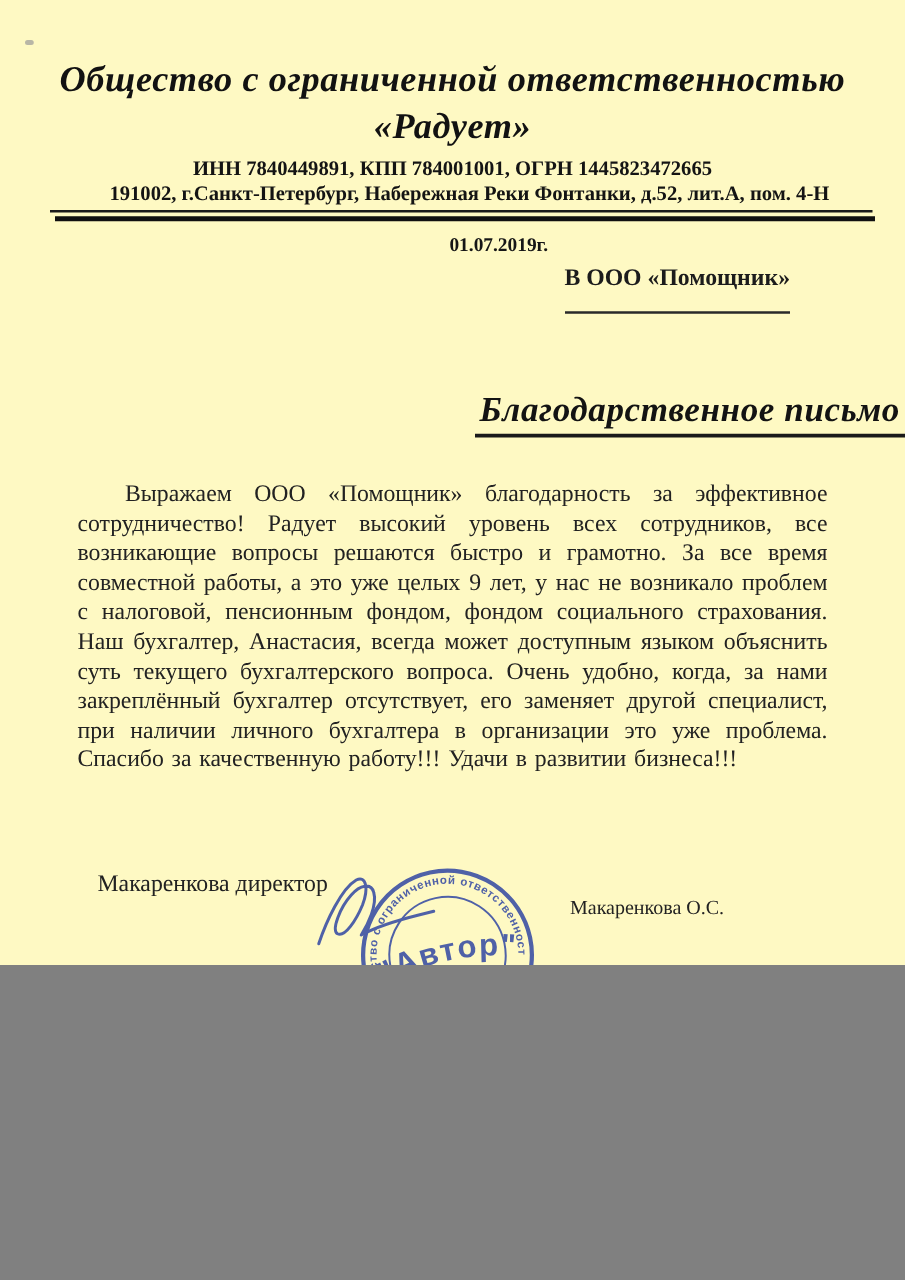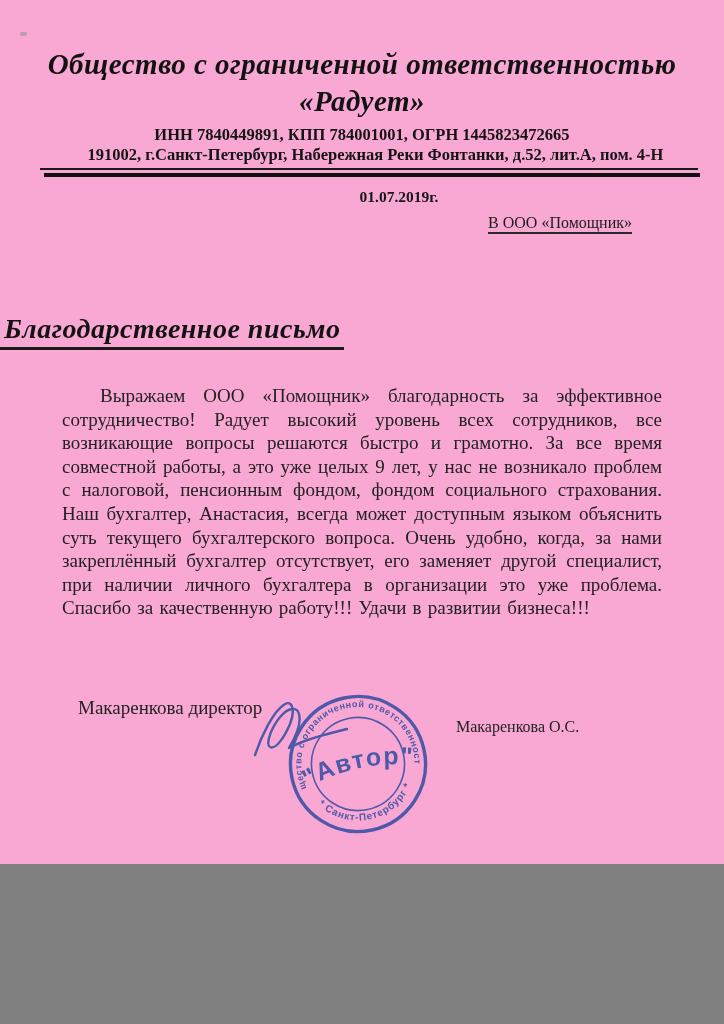--- a/index.html
+++ b/index.html
@@ -1,21 +1,21 @@
 <!DOCTYPE html>
 <html lang="ru" style="--stamp-ink: #3d51a5;"><head>
 <meta charset="utf-8">
 <style>
   html, body { margin: 0; padding: 0; }
   body { background: #808080; }
   .page {
     position: relative;
-    width: 724px; height: 864px;
+    width: 724px; height: 772px;
     margin: 0 auto;
-    background: #f9a8d4;
+    background: #fef9c3;
     font-family: "Liberation Serif", serif;
     color: #1e1e1e;
     overflow: hidden;
   }
   .scan-speck {
     position: absolute; left: 20px; top: 32px;
     width: 7px; height: 4px; border-radius: 2px;
     background: #9a9a9a; opacity: .7;
   }
   .letterhead { padding-top: 46px; text-align: center; }
@@ -33,24 +33,24 @@
     font-weight: bold; color: #141414; padding-left: 27px;
   }
   .rule-thin  { margin: 4px 26px 0 40px; border-top: 2px solid #1a1a1a; }
   .rule-thick { margin: 3px 24px 0 44px; border-top: 4px solid #101010; }
   .date-row {
     margin: 12px 0 0 74px;
     font-size: 15.5px; line-height: 16px; font-weight: bold; color: #161616; text-align: center;
   }
   .addressee-row { margin: 7px 92px 0 0; text-align: right; }
   .addressee-row .ul {
-    font-size: 16px; line-height: 22px; color: #1c1c1c;
-    border-bottom: 2px solid #2a2a2a; padding-bottom: 1px;
+    font-size: 19px; line-height: 22px; color: #1c1c1c;
+    border-bottom: 2px solid #2a2a2a; padding-bottom: 16px; font-weight: bold;
   }
-  .title-row { margin-top: 80px; text-align: left; }
+  .title-row { margin-top: 80px; text-align: right; }
   .letter-title {
     display: inline-block;
     font-size: 28px; line-height: 30px;
     font-weight: bold; font-style: italic; color: #131313;
     border-bottom: 3px solid #1a1a1a; padding: 0 4px 3px 4px;
     letter-spacing: .5px;
   }
   .body-par {
     margin: 34px 62px 0 62px;
     font-size: 19px; line-height: 23.6px;

